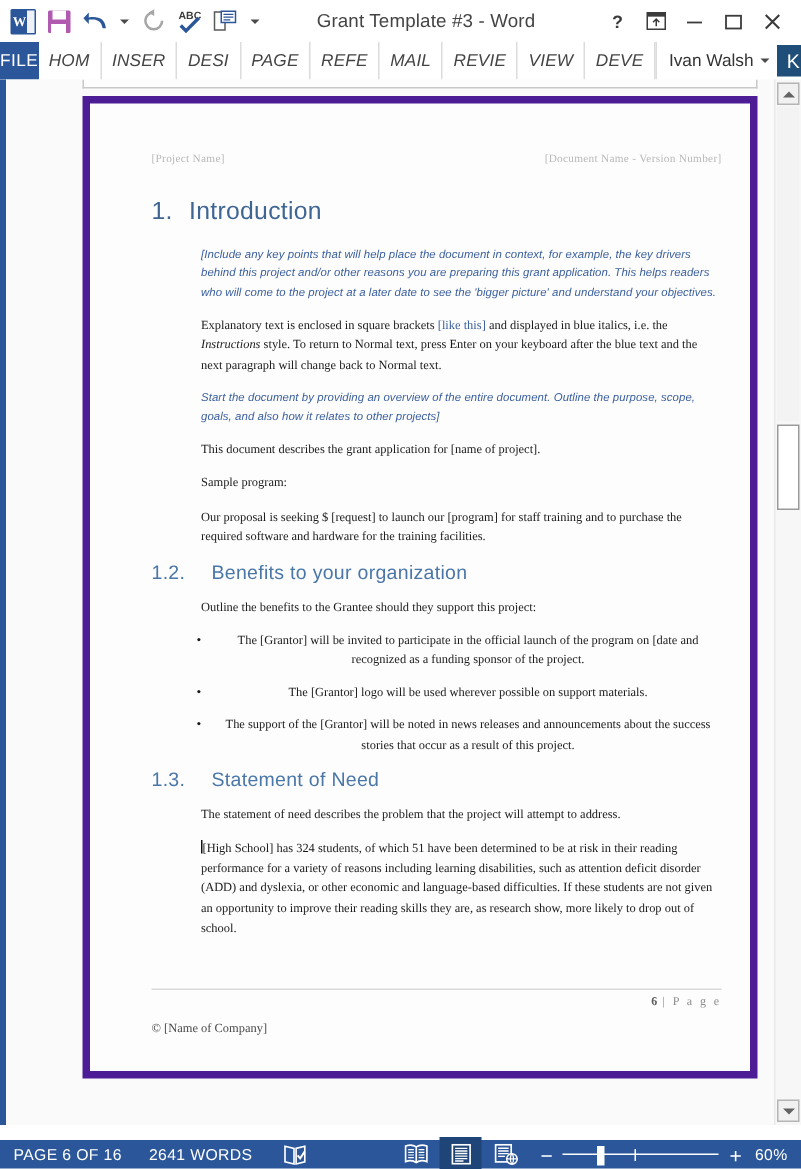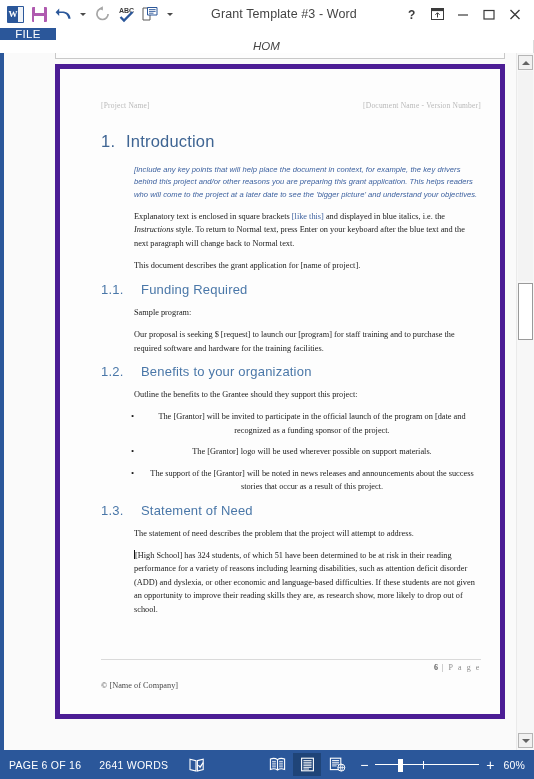--- a/index.html
+++ b/index.html
@@ -115,21 +115,20 @@
   }
 
   
   .ribbon {
     position: absolute;
     left: 0; top: 28px;
     width: 534px; height: 25px;
     background: #ffffff;
     display: flex;
     align-items: stretch;
-    flex-direction: column;
   }
   .file-tab {
     width: 56px;
     background: #2b579a;
     color: #ffffff;
     font-size: 11.5px;
     display: flex; align-items: center; justify-content: center;
     letter-spacing: .3px;
   }
   .rtab {
@@ -363,21 +362,21 @@
     position: absolute;
     left: 1px; top: 18px;
     width: 15px; height: 210px;
     background: #f3f3f3;
   }
 
   
   .statusbar {
     position: absolute;
     left: 0; bottom: 0;
-    width: 534px; height: 29px;
+    width: 534px; height: 19px;
     background: #2b579a;
     display: flex;
     align-items: center;
     color: #ffffff;
   }
   .sb-item {
     font-size: 10.5px;
     letter-spacing: .25px;
     white-space: nowrap;
   }
@@ -560,27 +559,24 @@
 
       <h1 class="doc-h1">
         <span class="num">1.</span>
         <span>Introduction</span>
       </h1>
 
       <div class="body-block">
         <p class="doc-p instr">[Include any key points that will help place the document in context, for example, the key drivers behind this project and/or other reasons you are preparing this grant application. This helps readers who will come to the project at a later date to see the 'bigger picture' and understand your objectives.</p>
 
         <p class="doc-p"><span>Explanatory text is enclosed in square brackets </span><span class="inline-blue">[like this]</span><span> and displayed in blue italics, i.e. the </span><span class="inline-ital">Instructions</span><span> style. To return to Normal text, press Enter on your keyboard after the blue text and the next paragraph will change back to Normal text.</span></p>
+        <p class="doc-p instr">Start the document by providing an overview of the entire document. Outline the purpose, scope, goals, and also how it relates to other projects]</p>
         <p class="doc-p">This document describes the grant application for [name of project].</p>
       </div>
 
-      <h2 class="doc-h2">
-        <span class="num">1.1.</span>
-        <span>Funding Required</span>
-      </h2>
       <div class="body-block">
         <p class="doc-p">Sample program:</p>
         <p class="doc-p">Our proposal is seeking $ [request] to launch our [program] for staff training and to purchase the required software and hardware for the training facilities.</p>
       </div>
 
       <h2 class="doc-h2">
         <span class="num">1.2.</span>
         <span>Benefits to your organization</span>
       </h2>
       <div class="body-block">

